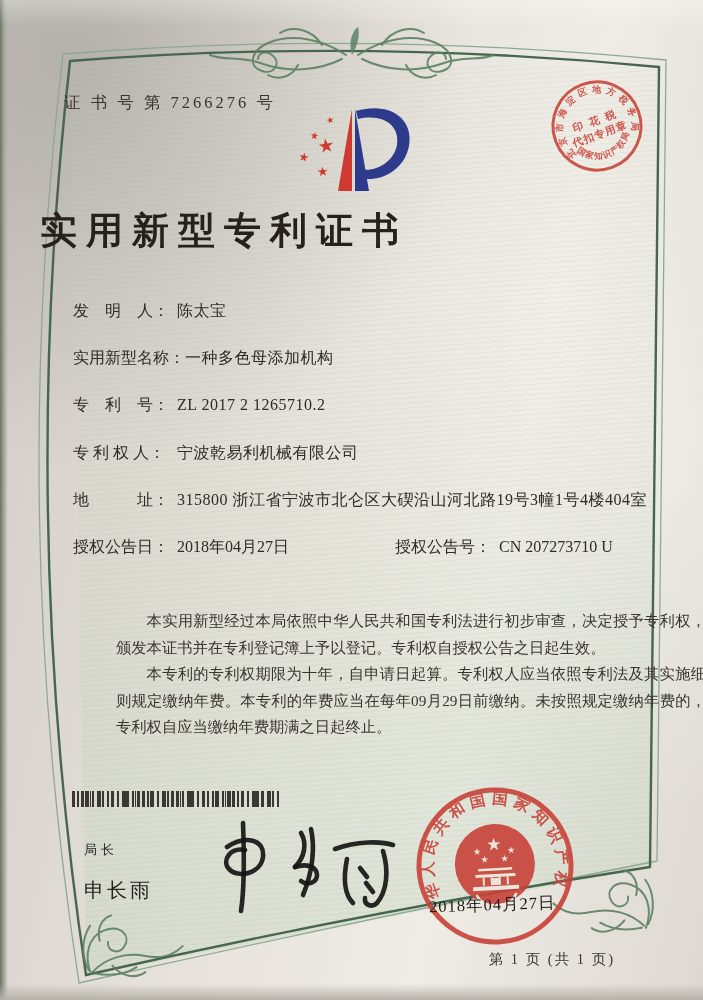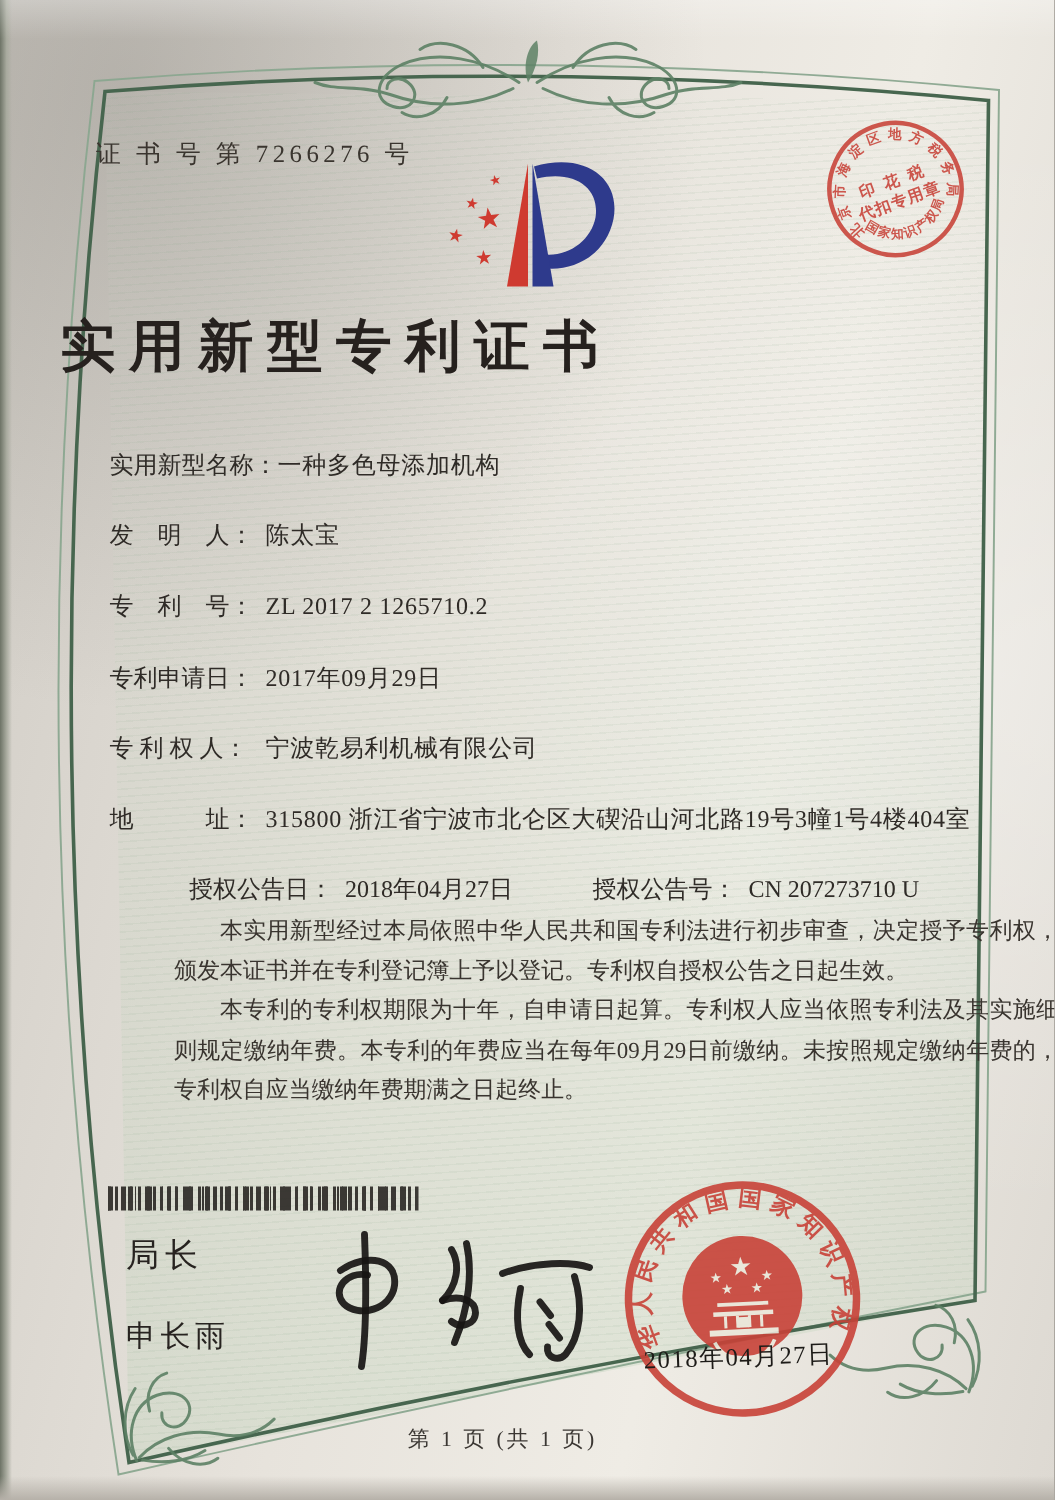--- a/index.html
+++ b/index.html
@@ -42,47 +42,47 @@
   .logo .star{fill:var(--logo-red);font-family:"DejaVu Sans",sans-serif;}
 
   .tax-stamp{position:absolute;left:541px;top:70px;width:112px;height:112px;opacity:.88;}
   .tax-stamp text{fill:var(--seal-red);font-weight:600;}
   .tax-stamp circle{stroke:var(--seal-red);}
 
   .fields{position:absolute;left:73px;top:299px;width:578px;font-size:16px;color:#2f2b27;}
   .frow{display:flex;margin-bottom:24px;line-height:1.45;}
   .flabel{min-width:104px;white-space:nowrap;}
   .fvalue{flex:1;letter-spacing:.5px;}
-  .grant-left{display:flex;width:322px;justify-content:center;}
+  .grant-left{display:flex;width:322px;}
   .grant-right{display:flex;}
 
   .paras{position:absolute;left:72px;top:608px;width:590px;font-size:15.3px;line-height:26.5px;
     color:#39342f;text-align:justify;margin-left:44px;}
   .paras p{margin:0;text-indent:2em;}
 
   .barcode{position:absolute;left:72px;top:791px;width:207px;height:16px;
     background-image:
       repeating-linear-gradient(90deg,#25221f 0 2px,rgba(0,0,0,0) 2px 5px),
       repeating-linear-gradient(90deg,#25221f 0 1px,rgba(0,0,0,0) 1px 9px),
       repeating-linear-gradient(90deg,#25221f 0 3px,rgba(0,0,0,0) 3px 13px);
     opacity:.88;}
 
-  .director-role{position:absolute;left:84px;top:822px;font-size:22px;letter-spacing:4px;color:#272320;}
+  .director-role{position:absolute;left:84px;top:841px;font-size:13px;letter-spacing:4px;color:#272320;}
   .director-name{position:absolute;left:84px;top:877px;font-size:20px;letter-spacing:3px;color:#272320;}
   .signature{position:absolute;left:185px;top:813px;width:215px;height:105px;}
   .signature path{fill:none;stroke:#171513;stroke-width:4.6;stroke-linecap:round;stroke-linejoin:round;opacity:.92}
 
   .seal{position:absolute;left:392px;top:763px;width:206px;height:206px;}
   .seal .red-s{stroke:var(--seal-red);fill:none;}
   .seal .red-f{fill:var(--seal-red);}
   .seal .paper-f{fill:#ece7da;}
   .seal text.arc-t{fill:var(--seal-red);font-weight:700;}
   .seal-date{font-family:"Liberation Serif","DejaVu Serif",serif;fill:#1d1b18;}
 
-  .footer{position:absolute;left:55px;top:950px;width:560px;text-align:center;
+  .footer{position:absolute;left:55px;top:950px;width:560px;text-align:right;
     font-size:14.5px;letter-spacing:2px;color:#3b3733;}
 </style>
 </head>
 <body>
 
 <div class="photo">
 
   <div class="edge-left"></div>
   <div class="edge-top"></div>
   <div class="inner-tint"></div>
@@ -156,34 +156,30 @@
       </text>
       <text x="0" y="-2" font-size="10.5" letter-spacing="2" text-anchor="middle">印 花 税</text>
       <text x="0" y="12" font-size="10.5" letter-spacing="1" text-anchor="middle">代扣专用章</text>
     </g>
   </svg>
 
   <div class="title">实用新型专利证书</div>
 
   <div class="fields">
     <div class="frow">
+      <span class="flabel">发　明　人：</span>
+      <span class="fvalue">陈太宝</span>
+    </div>
+    <div class="frow">
       <span class="flabel">实用新型名称：</span>
       <span class="fvalue">一种多色母添加机构</span>
     </div>
     <div class="frow">
-      <span class="flabel">发　明　人：</span>
-      <span class="fvalue">陈太宝</span>
-    </div>
-    <div class="frow">
       <span class="flabel">专　利　号：</span>
       <span class="fvalue">ZL 2017 2 1265710.2</span>
-    </div>
-    <div class="frow">
-      <span class="flabel">专利申请日：</span>
-      <span class="fvalue">2017年09月29日</span>
     </div>
     <div class="frow">
       <span class="flabel">专 利 权 人：</span>
       <span class="fvalue">宁波乾易利机械有限公司</span>
     </div>
     <div class="frow">
       <span class="flabel">地　　　址：</span>
       <span class="fvalue">315800 浙江省宁波市北仑区大碶沿山河北路19号3幢1号4楼404室</span>
     </div>
     <div class="frow">

